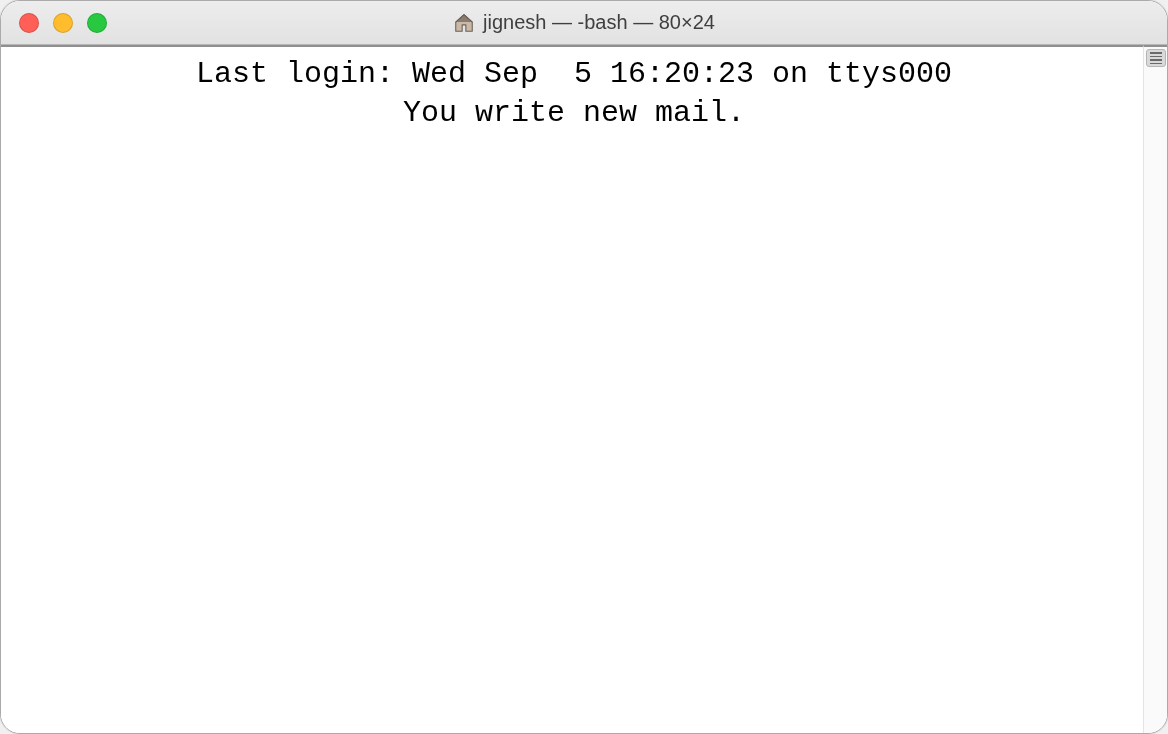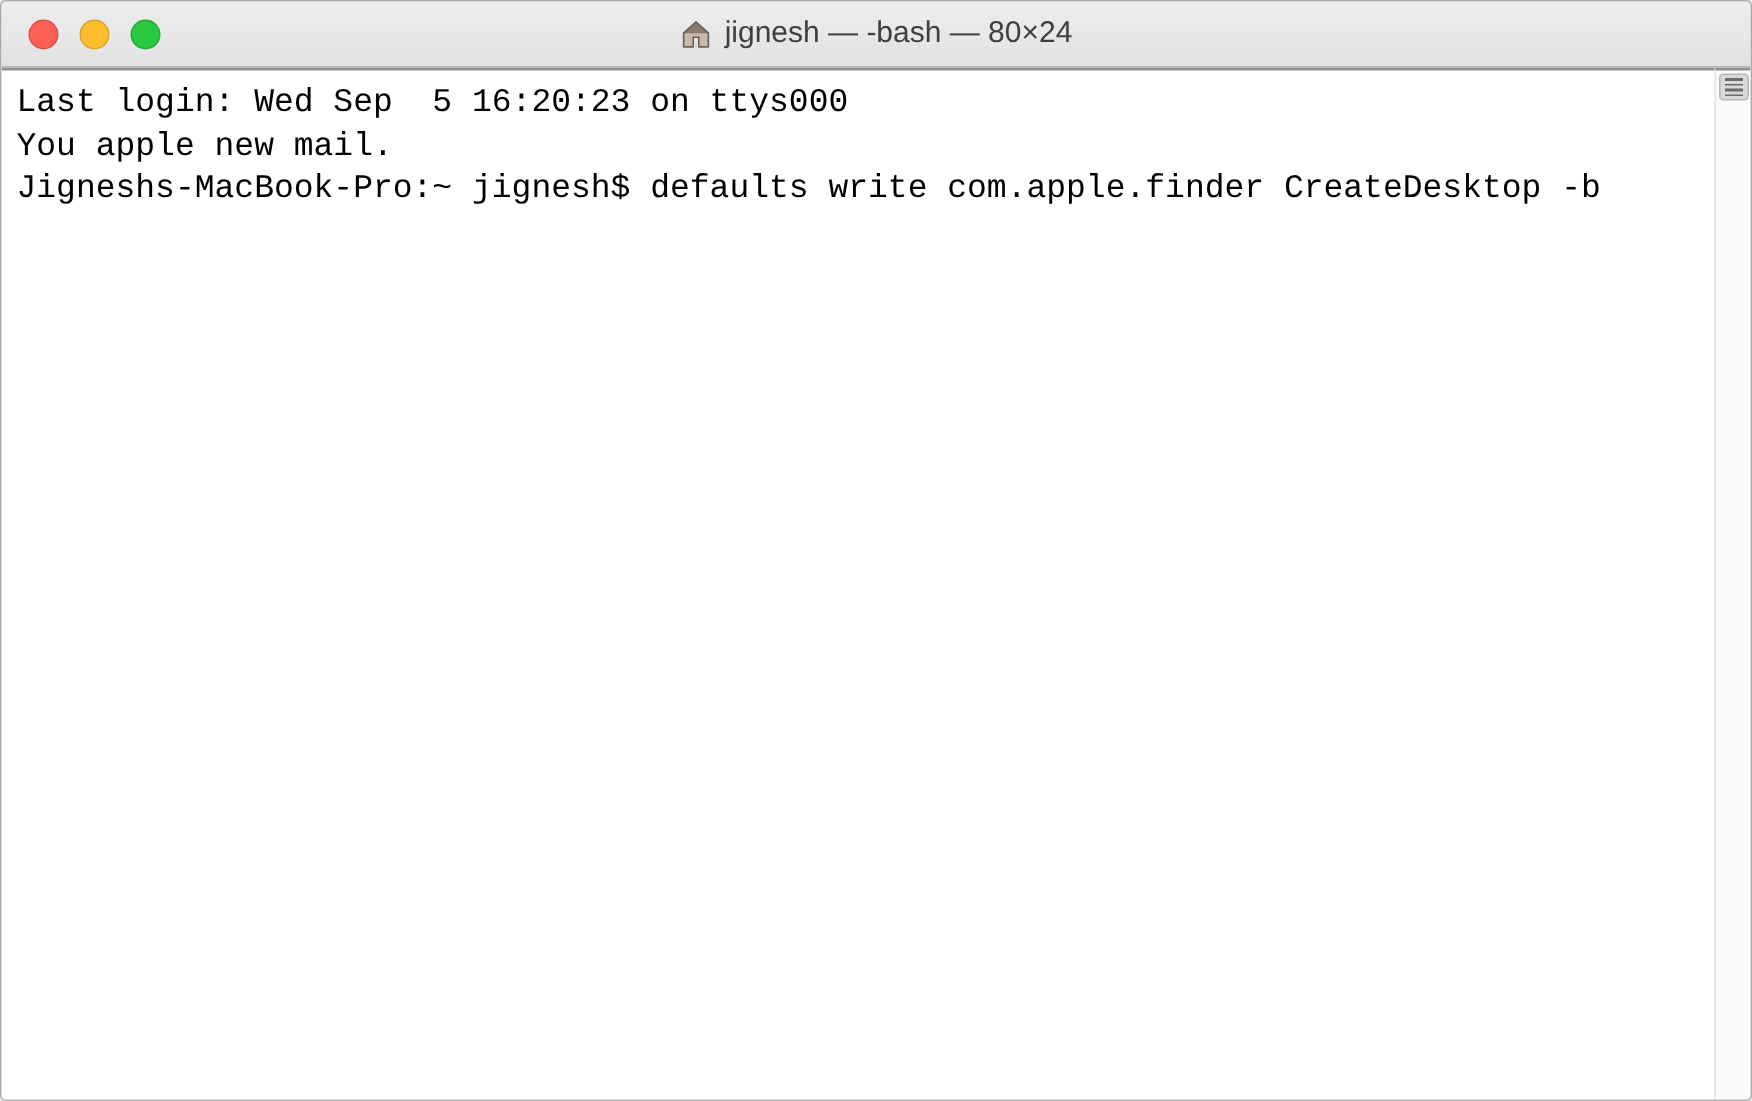--- a/index.html
+++ b/index.html
@@ -8,21 +8,21 @@
       width: 1168px;
       height: 734px;
       font-family: -apple-system, BlinkMacSystemFont, "Helvetica Neue", sans-serif;
       overflow: hidden;
     }
     .window {
       width: 1168px;
       height: 734px;
       background: #fff;
       border: 1px solid #aaa;
-      border-radius: 4px;
+      border-radius: 20px;
       overflow: hidden;
       box-shadow: 0 0 0 1px rgba(0,0,0,0.05);
       display: flex;
       flex-direction: column;
     }
     .titlebar {
       height: 44px;
       background: linear-gradient(to bottom, #ededed 0%, #e2e2e2 100%);
       border-bottom: 1px solid #b7b7b7;
       display: flex;
@@ -62,27 +62,28 @@
       flex: 1;
       display: flex;
       flex-direction: row;
       position: relative;
     }
     .terminal-body {
       flex: 1;
       background: #fff;
       padding: 8px 6px 16px 10px;
       font-family: "Menlo", "Andale Mono", "Courier New", monospace;
-      font-size: 22px;
+      font-size: 30px;
       line-height: 1.3;
       color: #000;
       white-space: pre-wrap;
       word-break: break-all;
       overflow: hidden;
       border-top: 2px solid #8f8f8f;
+      text-align: center;
     }
     .line { display: block; }
     .cursor {
       display: inline-block;
       width: 13px;
       height: 26px;
       background: #9b9b9b;
       vertical-align: text-bottom;
       margin-bottom: -2px;
     }
@@ -131,21 +132,21 @@
         <svg width="22" height="22" viewBox="0 0 24 24">
           <path d="M3 11 L12 3 L21 11 L21 21 L14 21 L14 14 L10 14 L10 21 L3 21 Z" fill="#c9b9a7" stroke="#6d6257" stroke-width="1.2" stroke-linejoin="round"></path>
           <path d="M3 11 L12 3 L21 11" fill="#8a7d70" stroke="#6d6257" stroke-width="1.2" stroke-linejoin="round"></path>
         </svg>
       </span>
       <span>jignesh — -bash — 80×24</span>
     </div>
   </div>
 
   <div class="content-wrap">
-    <div class="terminal-body"><span class="line">Last login: Wed Sep  5 16:20:23 on ttys000</span><span class="line">You apple new mail.</span><span class="line"><span>Jigneshs-MacBook-Pro:~ jignesh$ </span><span>defaults write com.apple.finder CreateDesktop -b</span></span></div>
+    <div class="terminal-body"><span class="line">Last login: Wed Sep  5 16:20:23 on ttys000</span><span class="line">You write new mail.</span></div>
 
     <div class="scrolltrack">
       <div class="lines-icon">
         <div class="bar"></div>
         <div class="bar"></div>
         <div class="bar"></div>
         <div class="bar"></div>
       </div>
     </div>
   </div>

